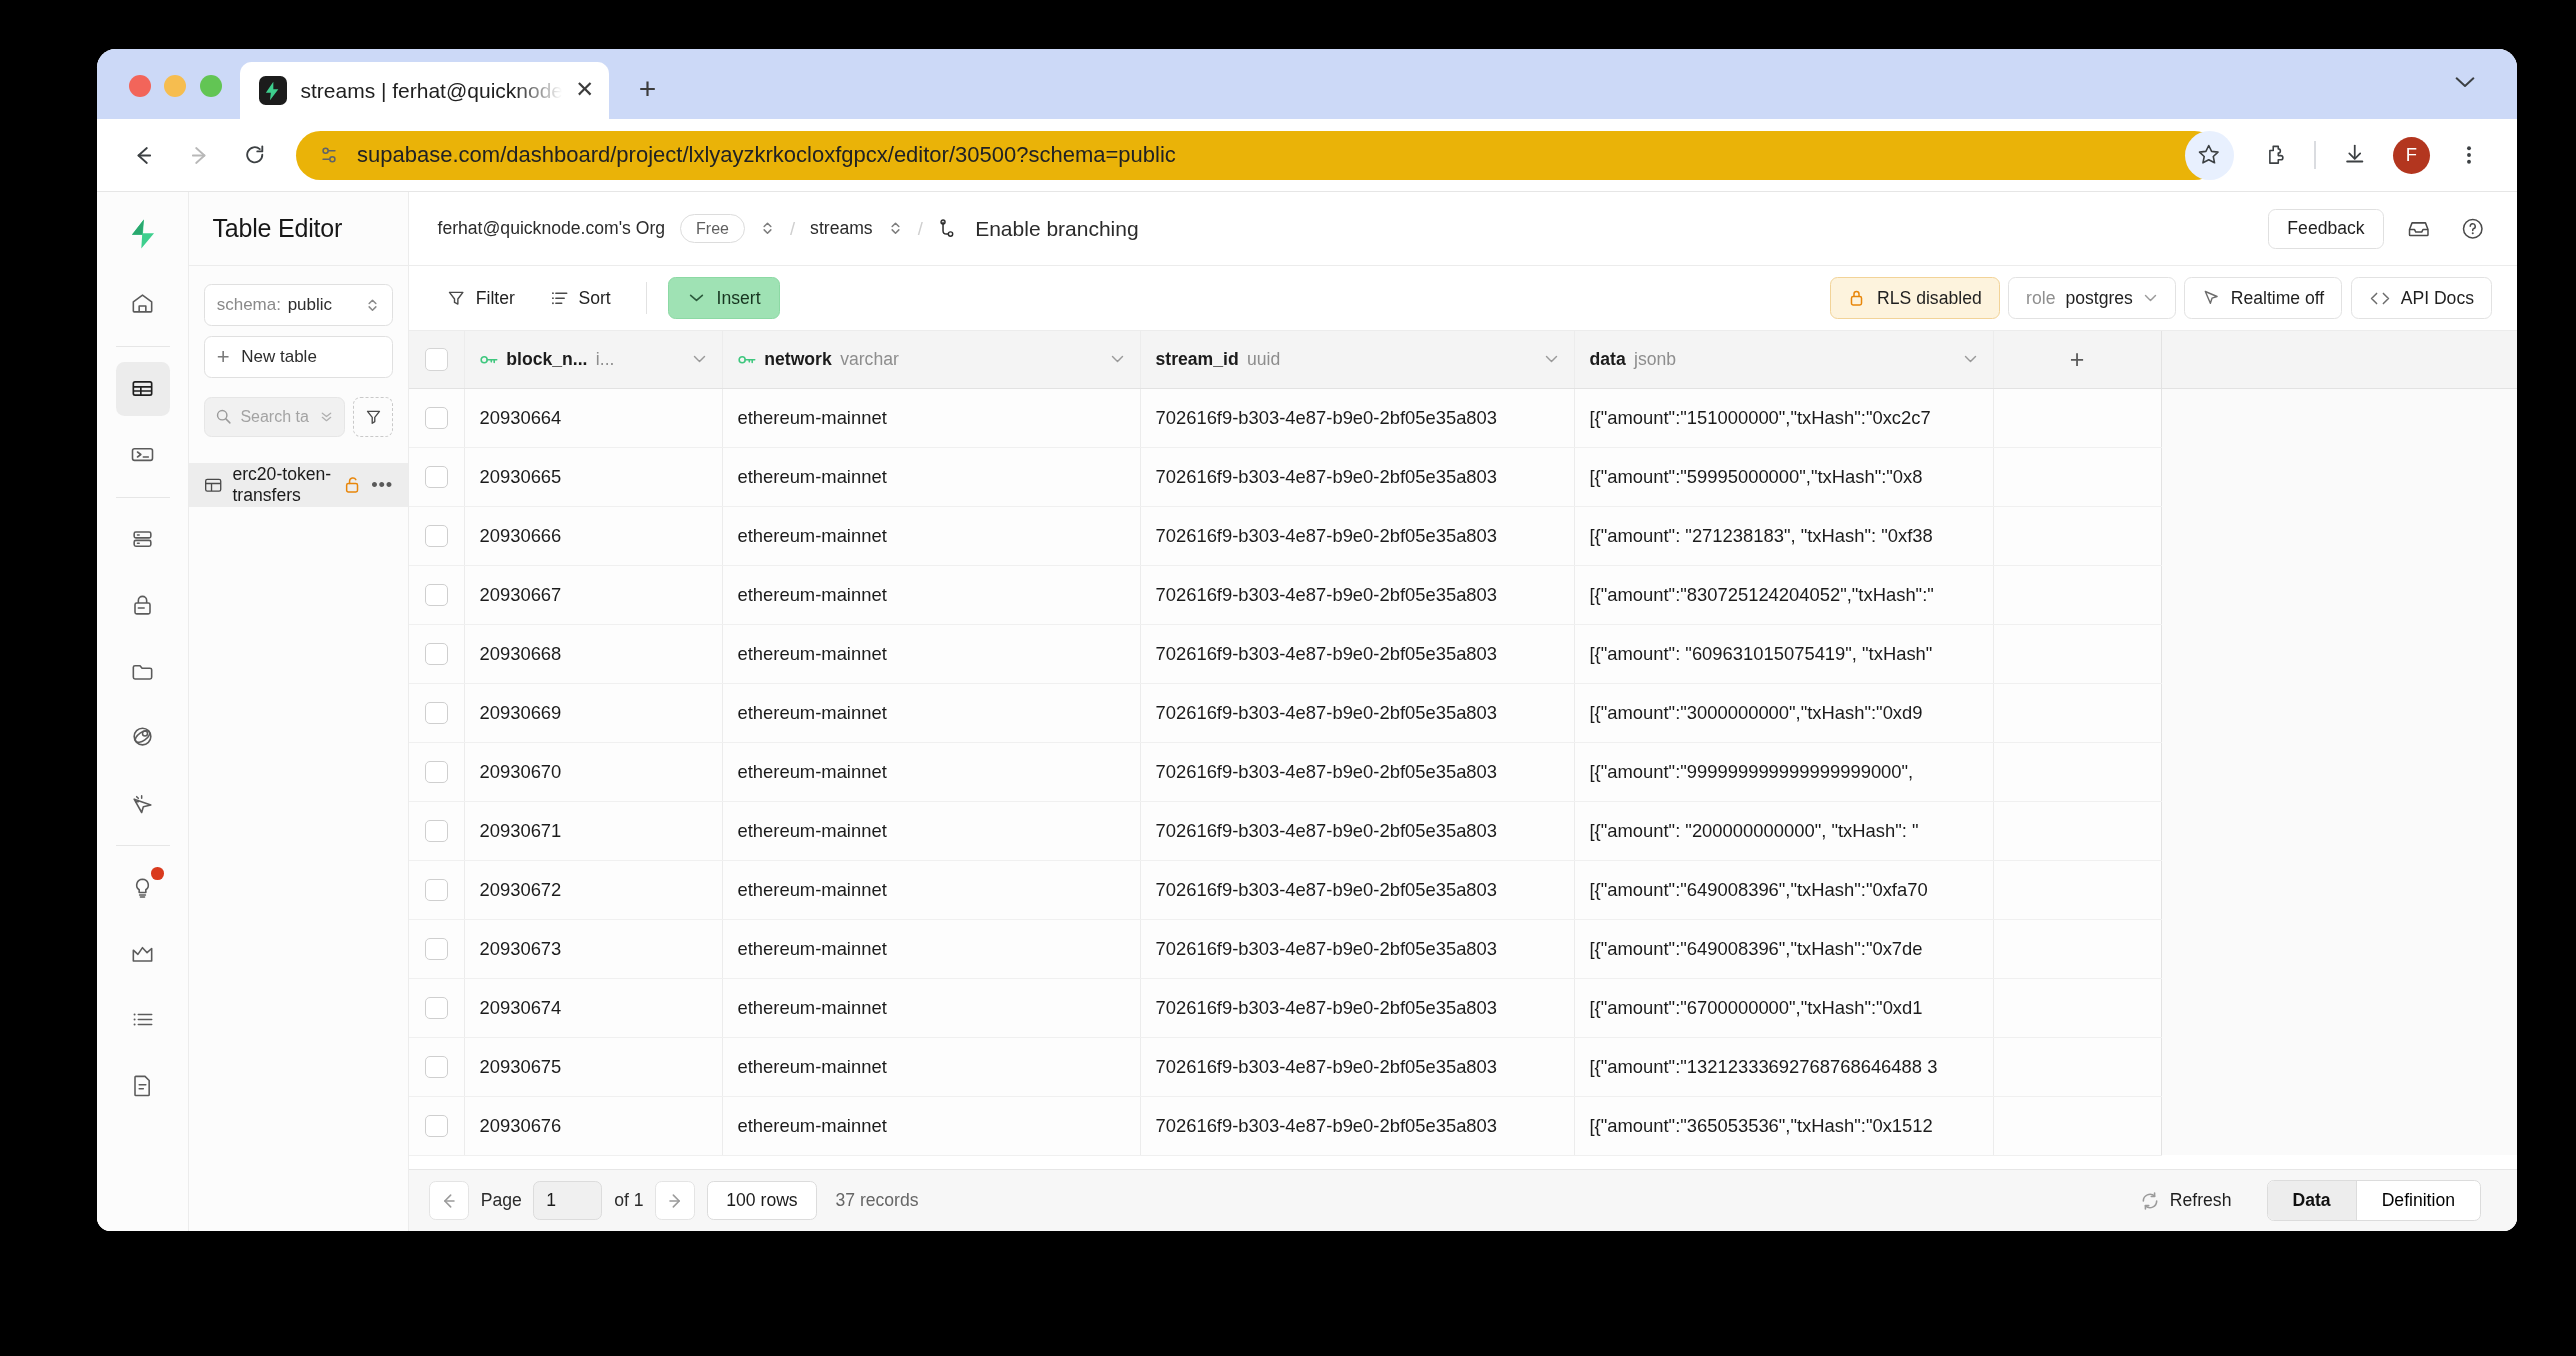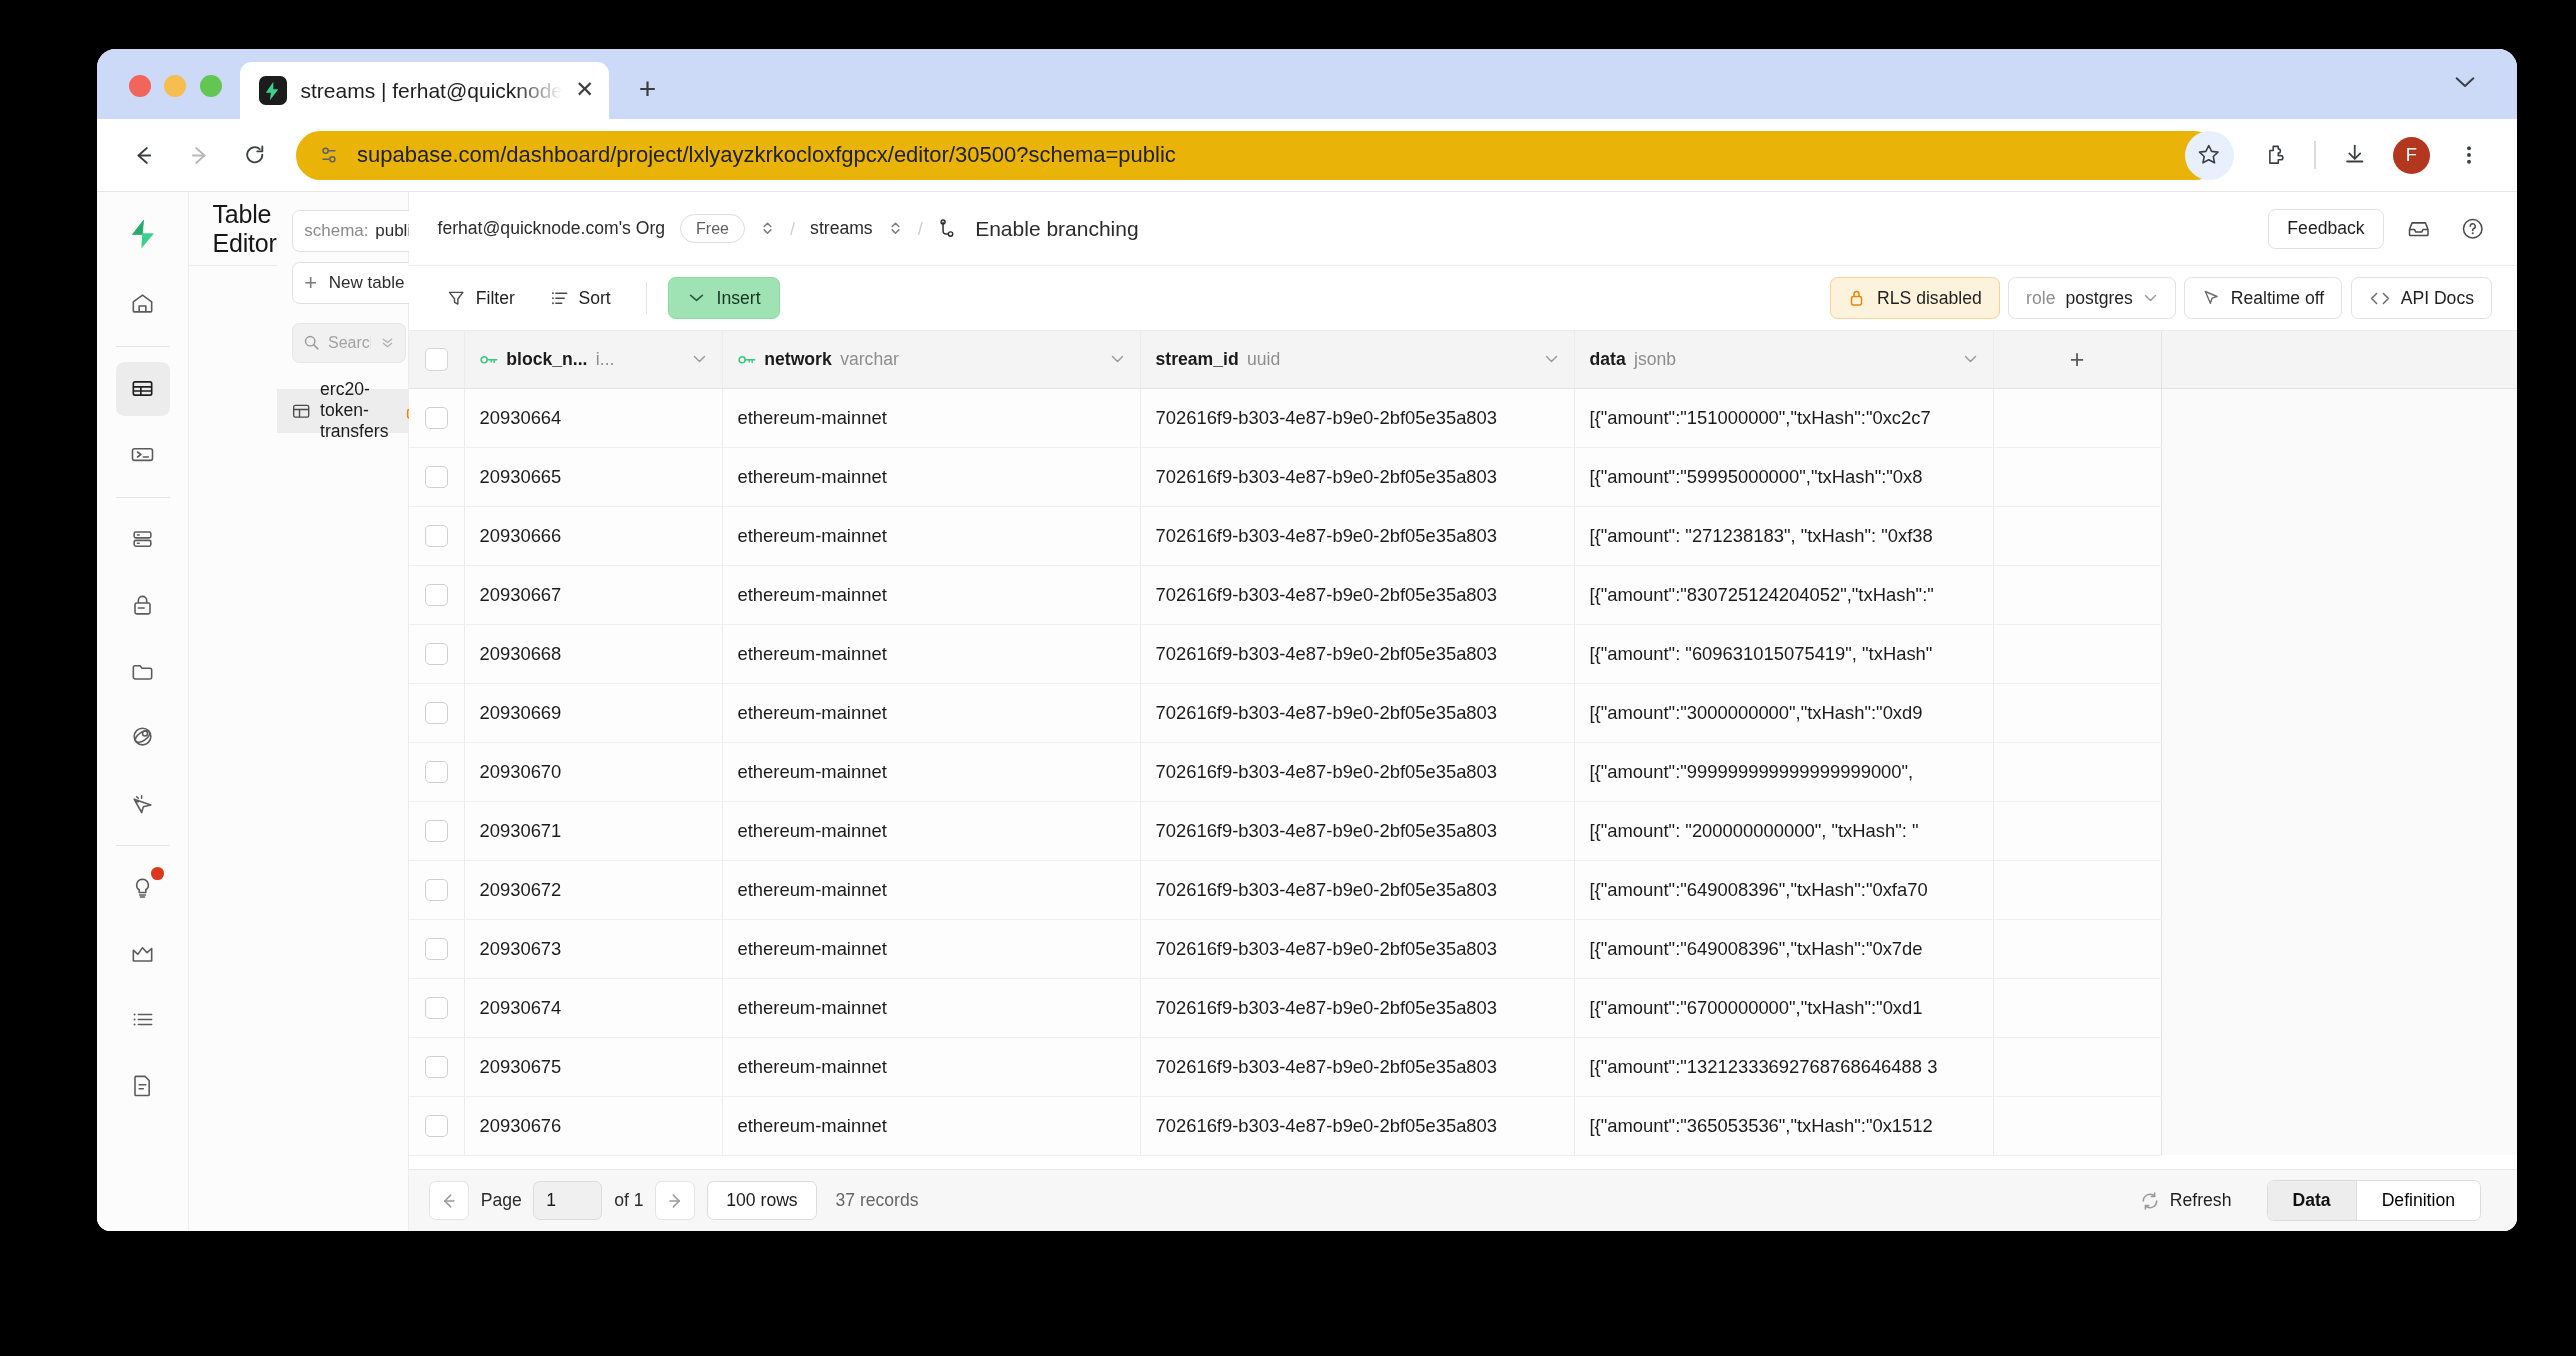--- a/index.html
+++ b/index.html
@@ -137,21 +137,21 @@
     position: absolute; top: 6.7px; right: 5.9px;
     width: 12.6px; height: 12.6px; border-radius: 50%;
     background: #d93a1e;
   }
 
   
   .panel {
     width: 220px; background: #fcfcfc;
     border-right: 0.8px solid #ececec;
     flex: 0 0 auto;
-    display: flex; flex-direction: row;
+    display: flex; flex-direction: column;
   }
   .panel-head {
     height: 74px; display: flex; align-items: center;
     padding-left: 23.5px;
     border-bottom: 0.8px solid #ececec;
   }
   .panel-title { font-size: 25px; color: #171717; letter-spacing: -0.2px; }
   .panel-body { padding: 18.4px 15px 0 15px; }
   .select-box, .newtable-btn {
     height: 42px; border: 0.8px solid #e0e0e0; border-radius: 7.5px;

